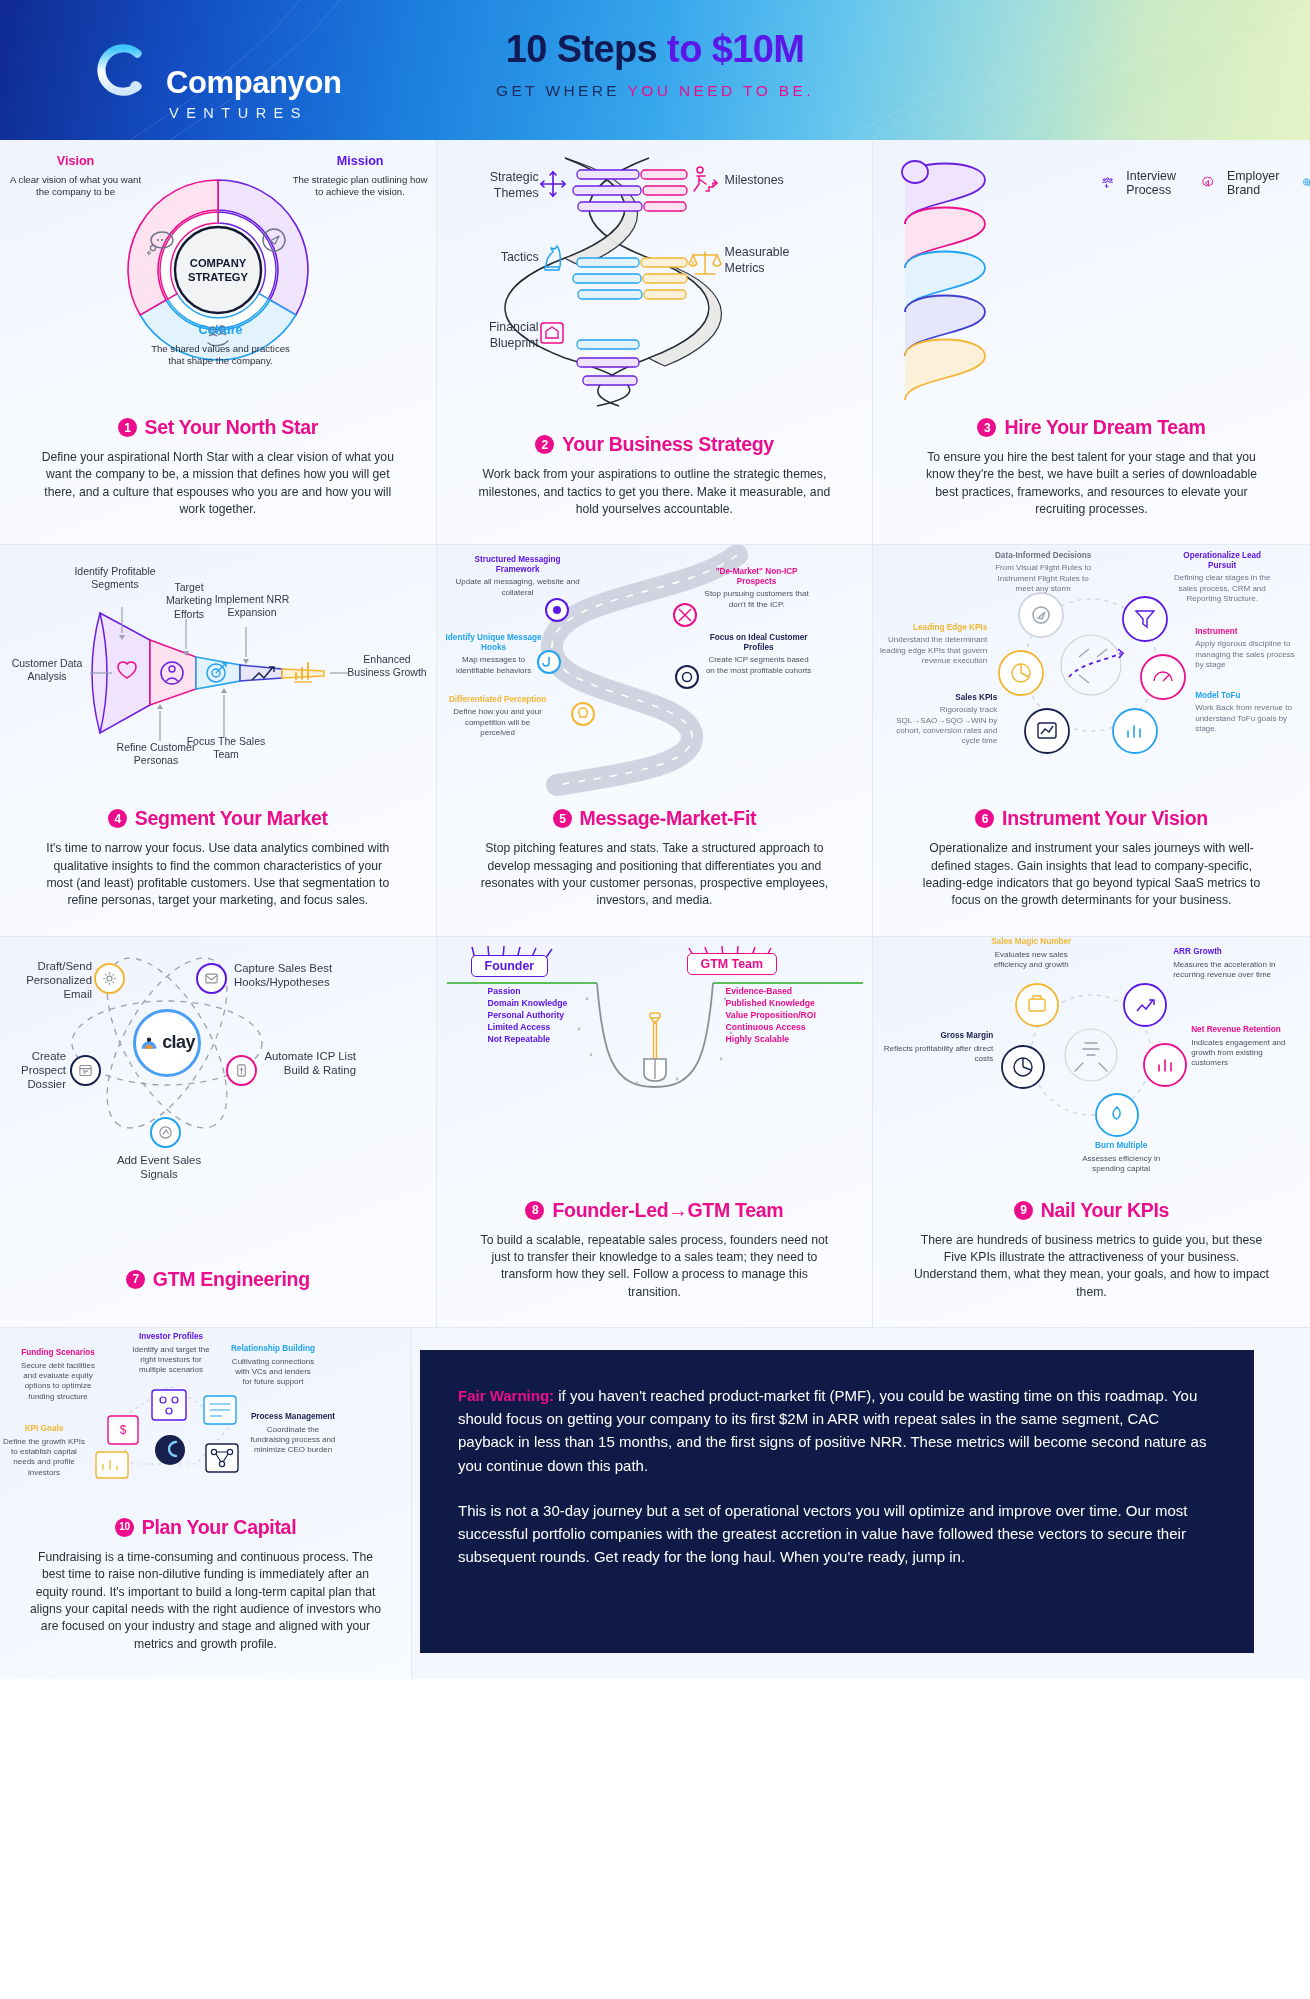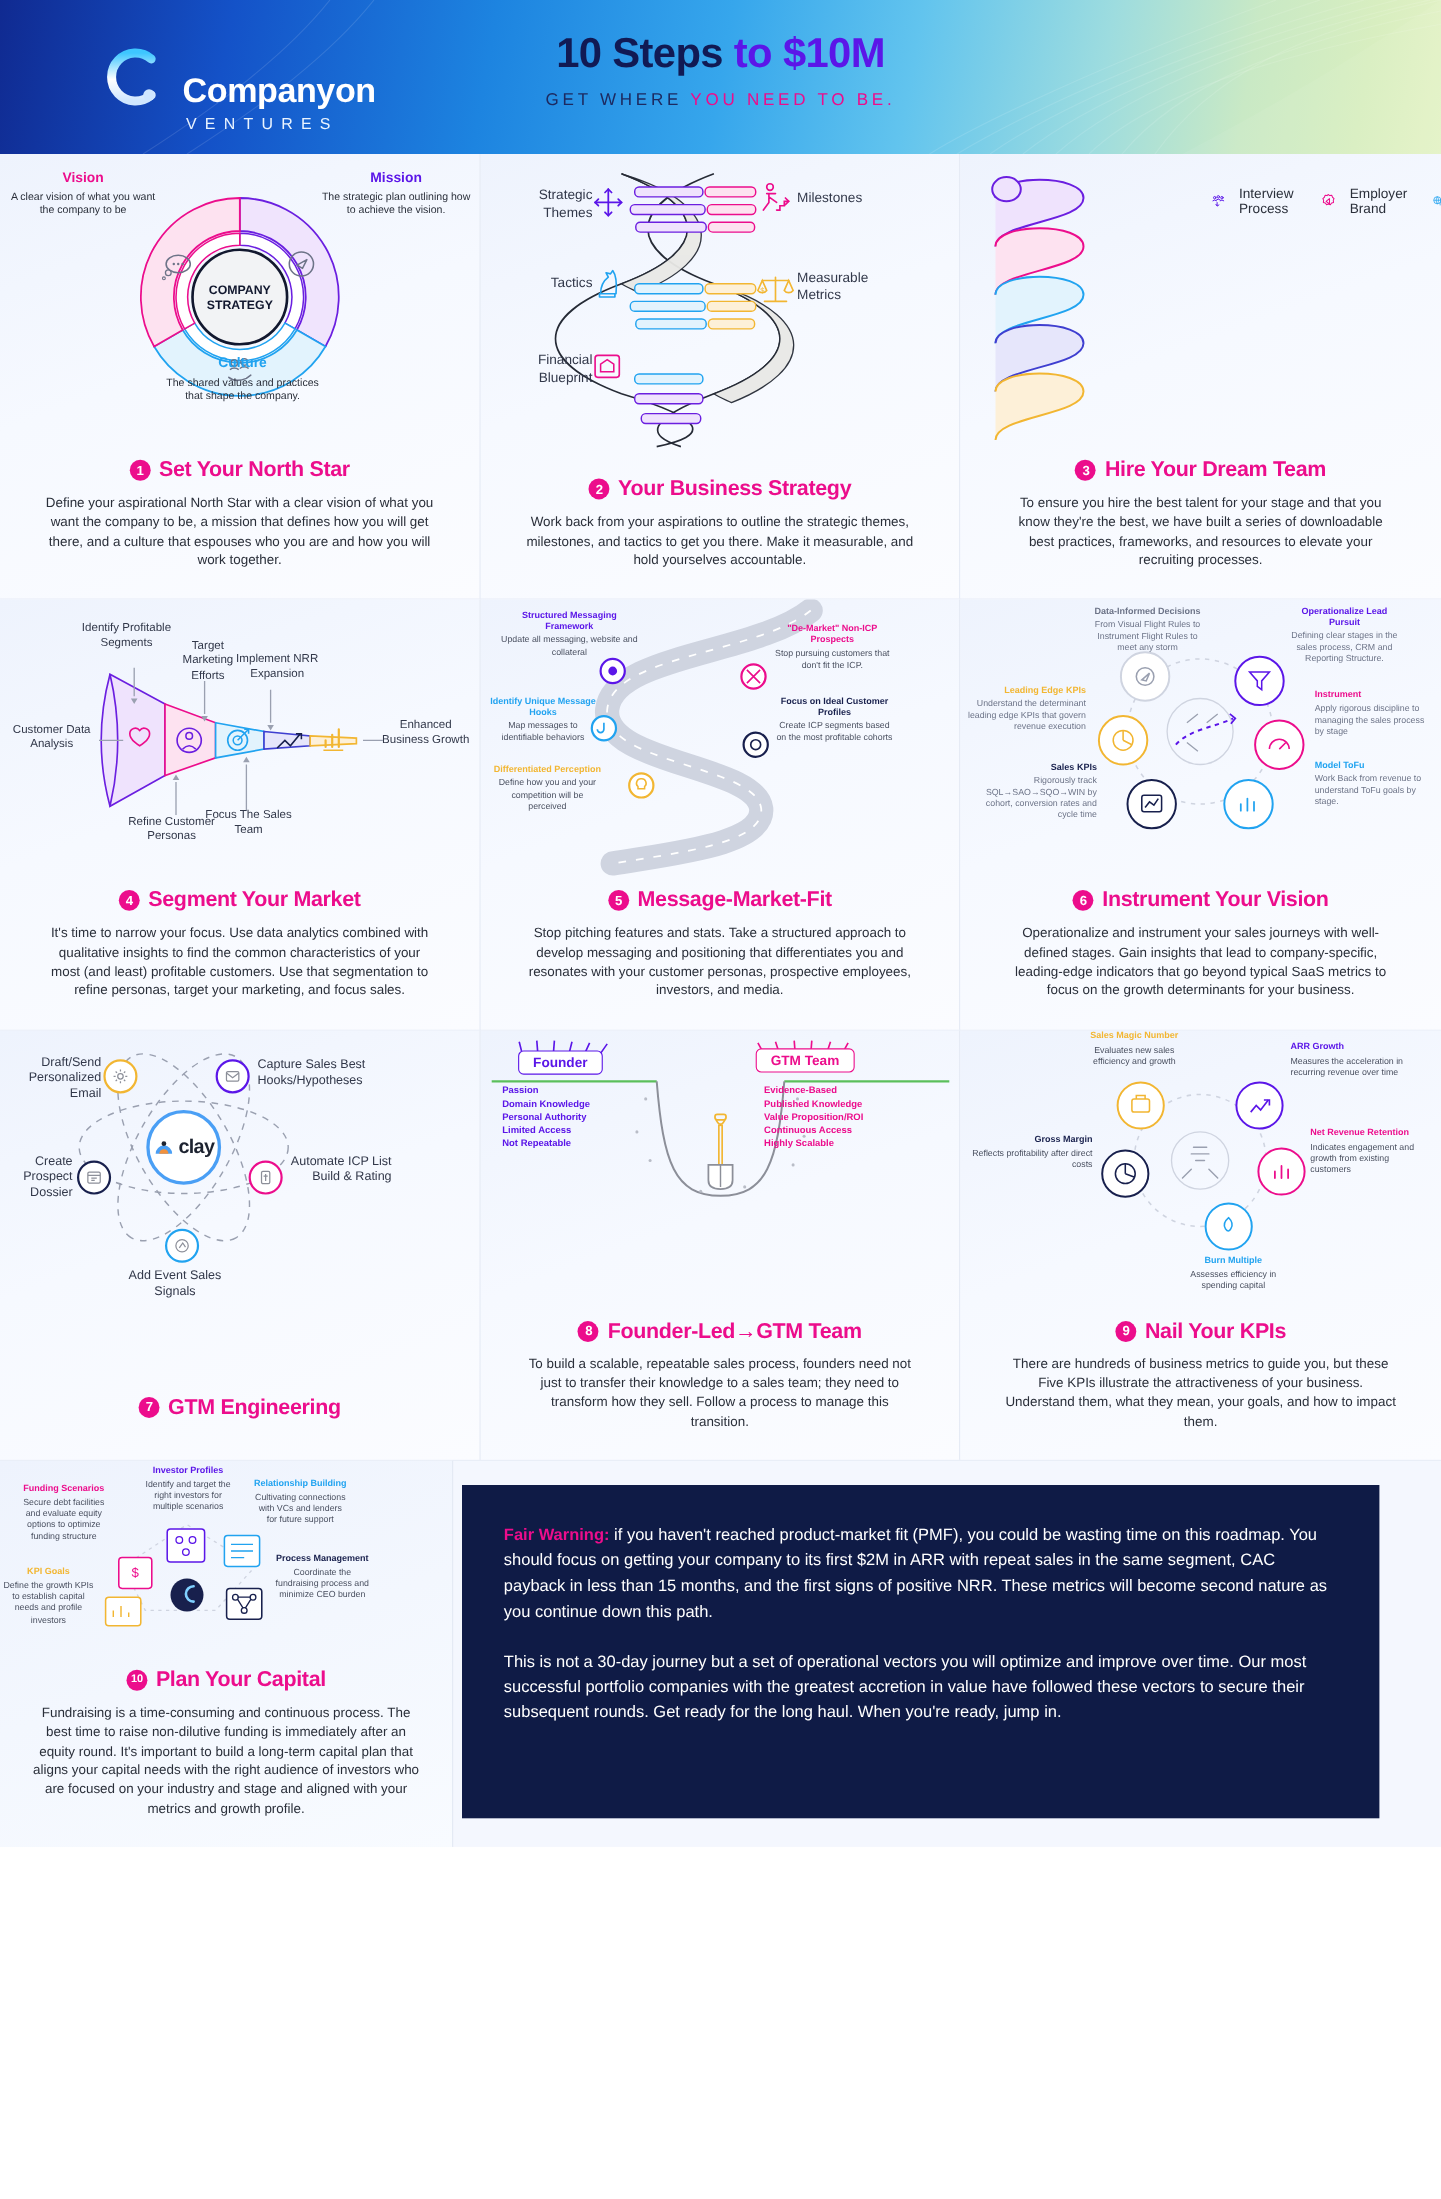--- a/index.html
+++ b/index.html
@@ -141,21 +141,21 @@
     background: #fff; border: 2.2px solid #18204d;
     display:flex; align-items:center; justify-content:center;
   }
 
   
   .hole-wrap { position: relative; height: 258px; }
   .tag-box {
     position: absolute; border: 1.6px solid; border-radius: 5px;
     padding: 3px 13px; background: #fff; font-size: 12.4px; font-weight: 700;
   }
-  .bullets { position: absolute; font-size: 8.6px; font-weight: 700; line-height: 1.42; }
+  .bullets { position: absolute; font-size: 8.6px; font-weight: 700; line-height: 1.42; margin-left: 31px; }
 
   
   .kpi-wrap { position: relative; height: 258px; }
 
   
   .band4 { display: flex; background: #f4f7fe; }
   .cell-cap { width: 412px; flex: none; border-right: 1px solid #e3e8f3;
     background: linear-gradient(160deg,#eef3fd 0%,#f8fbff 100%); }
   .cap-wrap { position: relative; height: 178px; }
   .warn {

